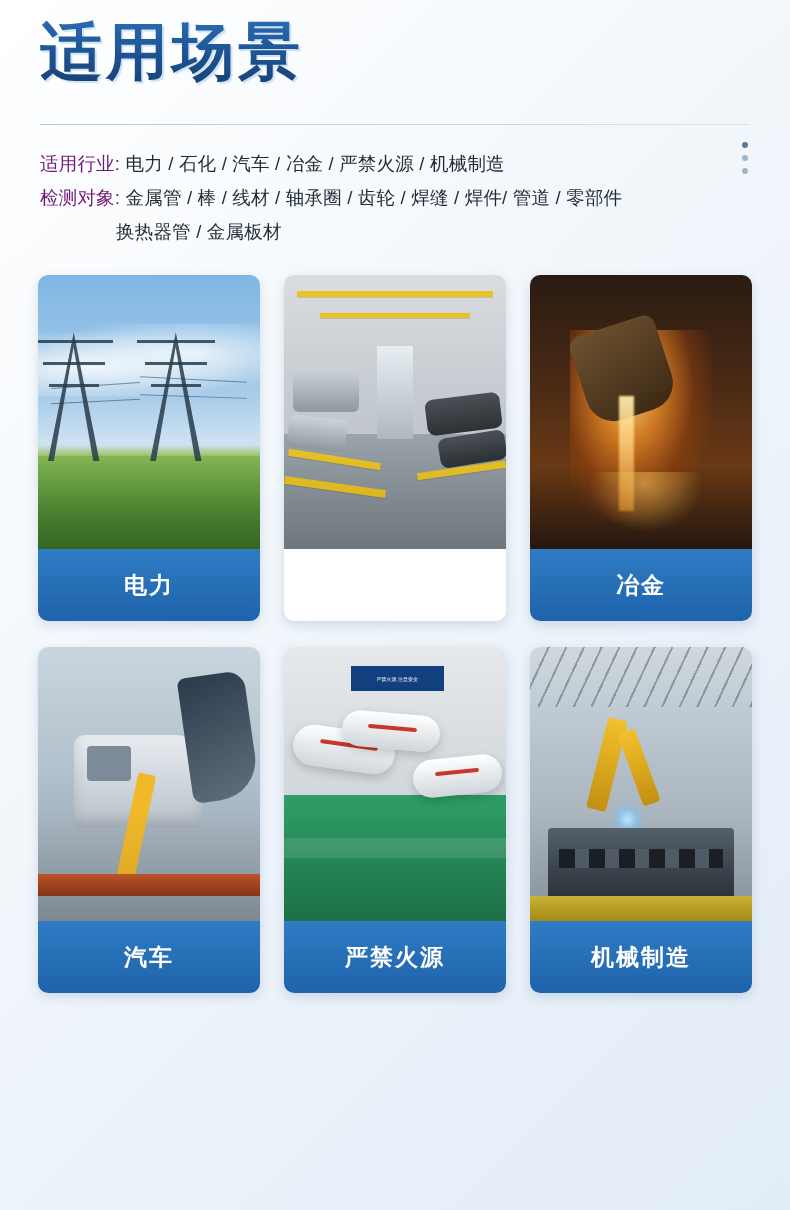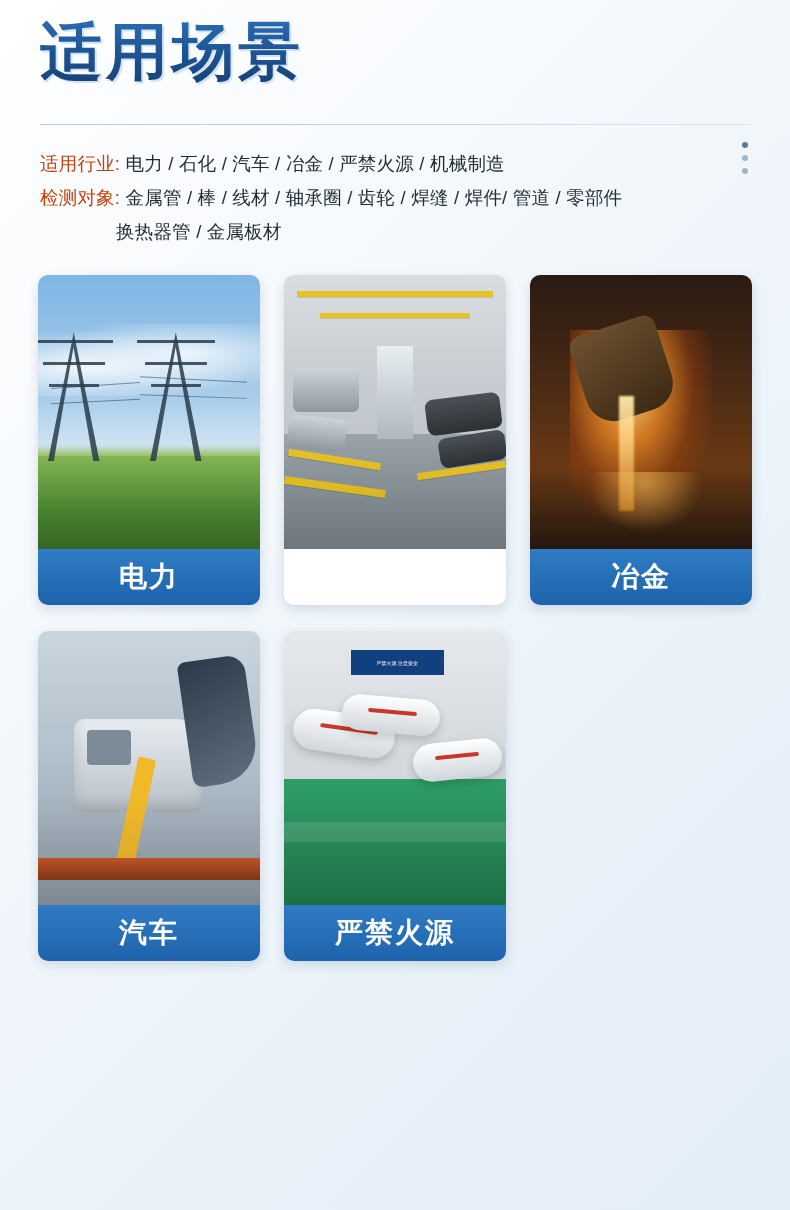--- a/index.html
+++ b/index.html
@@ -83,21 +83,21 @@
   }
 
   
   .specs {
     margin-top: 22px;
     color: #1f2a33;
     font-size: 18.5px;
     line-height: 34px;
     letter-spacing: 0.2px;
   }
-  .specs .lbl { color: #c2410c; }
+  .specs .lbl { color: #701a75; }
   .specs .line3 { padding-left: 76px; }
 
   
   .grid {
     margin-top: 26px;
     display: grid;
     grid-template-columns: repeat(3, 222px);
     gap: 26px 24px;
     justify-content: center;
   }
@@ -108,24 +108,24 @@
     box-shadow: 0 4px 12px rgba(30,70,110,0.16);
     background: #fff;
   }
   .thumb {
     height: 274px;
     position: relative;
     overflow: hidden;
   }
   .card.row2 .thumb { height: 274px; }
   .caption {
-    height: 56px;
+    height: 72px;
     background: linear-gradient(180deg, #2f7cc4 0%, #1e63ab 100%);
     color: #fff;
-    font-size: 28px;
+    font-size: 23px;
     font-weight: bold;
     letter-spacing: 2px;
     display: flex;
     align-items: center;
     justify-content: center;
     font-family: "DejaVu Sans", sans-serif;
   }
 
   
   .ph { position: absolute; inset: 0; }
@@ -404,15 +404,29 @@
           <div class="rocket" style="left:26%; top:24%; width:44%; height:13%; transform:rotate(5deg);"></div>
           <div class="band" style="left:38%; top:29%; width:22%; transform:rotate(5deg);"></div>
           <div class="rocket" style="right:2%; top:40%; width:40%; height:14%; transform:rotate(-6deg);"></div>
           <div class="band" style="right:12%; top:45%; width:20%; transform:rotate(-6deg);"></div>
           <div class="shade"></div>
         </div>
       </div>
       <div class="caption">严禁火源</div>
     </div>
 
+    <div class="card row2">
+      <div class="thumb">
+        <div class="ph ph-mach">
+          <div class="truss"></div>
+          <div class="robot-y"></div>
+          <div class="robot-y2"></div>
+          <div class="weld"></div>
+          <div class="part"></div>
+          <div class="base"></div>
+          <div class="shade"></div>
+        </div>
+      </div>
+      <div class="caption">机械制造</div>
+    </div>
 
   </div>
 </div>
 
 </body></html>

